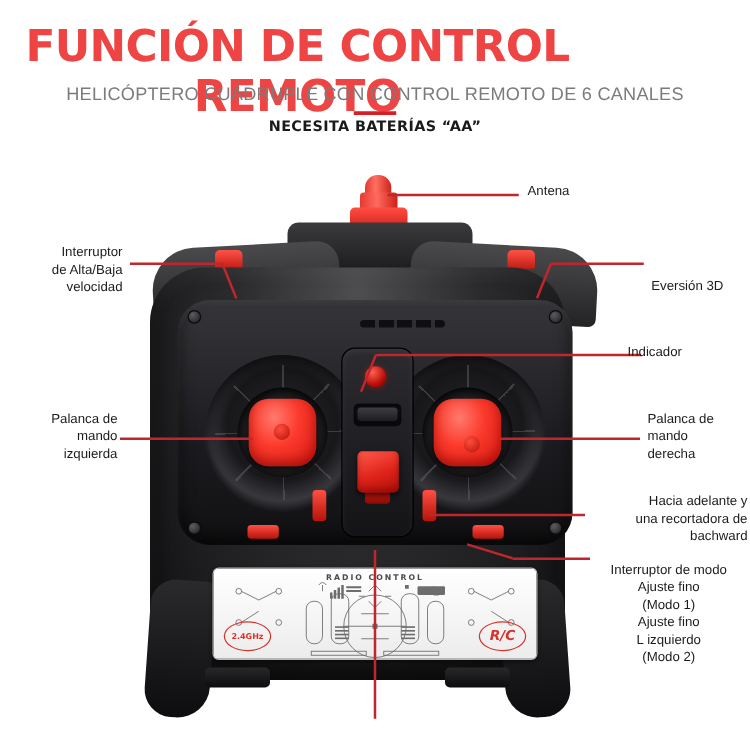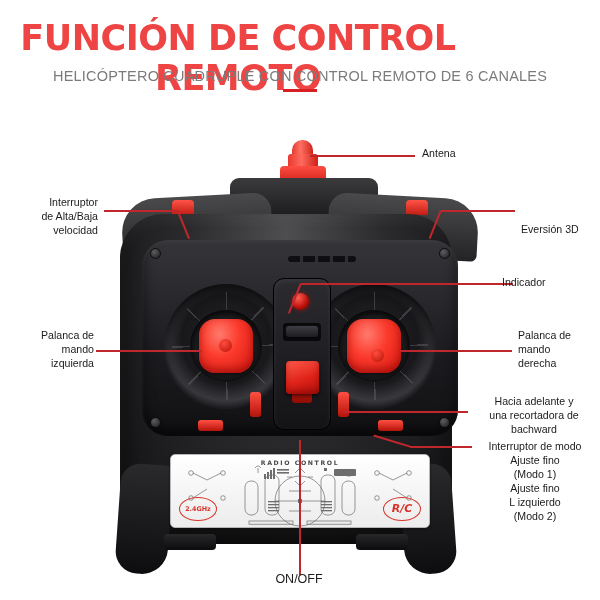--- a/index.html
+++ b/index.html
@@ -243,20 +243,21 @@
   .grip.r{right:-2px;border-radius:8px 20px 22px 26px;transform:rotate(-4deg);}
 </style>
 </head>
 <body>
 
 <div id="stage">
 
   <div class="title">FUNCIÓN DE CONTROL REMOTO</div>
   <div class="subtitle">HELICÓPTERO CUÁDRUPLE CON CONTROL REMOTO DE 6 CANALES</div>
   <div class="divider"></div>
+  <div class="battery">NECESITA BATERÍAS “AA”</div>
 
   <div id="remote">
 
     <div class="antenna-rod"></div>
     <div class="antenna-mid"></div>
     <div class="antenna-base"></div>
 
     <div class="top-hump"></div>
 
     <div class="shoulder left"></div>
@@ -406,26 +407,25 @@
   <div class="lbl l" style="left:502px;top:276px;width:80px;">Indicador</div>
 
   <div class="lbl r" style="left:6px;top:329px;width:88px;">Palanca de
 mando
 izquierda</div>
 
   <div class="lbl l" style="left:518px;top:329px;width:82px;">Palanca de
 mando
 derecha</div>
 
-  <div class="lbl c" style="left:470px;top:395px;width:128px;">Hacia adelante y
+  <div class="lbl c" style="left:470px;top:395px;width:128px;text-align:right;">Hacia adelante y
 una recortadora de
 bachward</div>
 
-  <div class="lbl c" style="left:470px;top:440px;width:130px;">Interruptor de modo
+  <div class="lbl c" style="left:470px;top:450px;width:130px;">Interruptor de modo
 Ajuste fino
 (Modo 1)
 Ajuste fino
 L izquierdo
 (Modo 2)</div>
 
-  <div class="lbl c" style="left:249px;top:571px;width:100px;font-size:12.5px;">ON/OFF</div>
 
 </div>
 
 </body></html>

